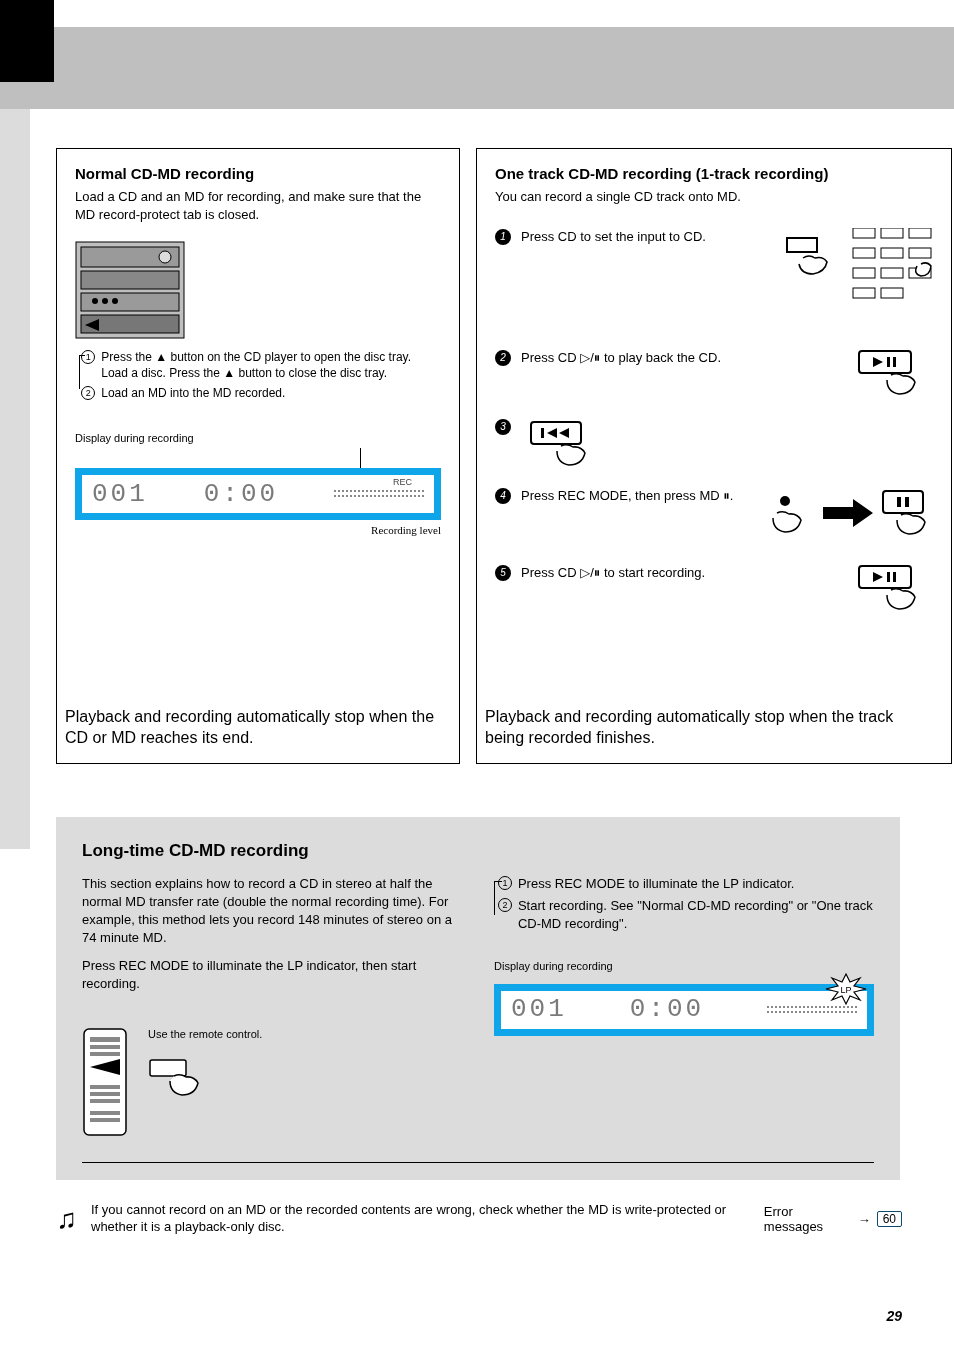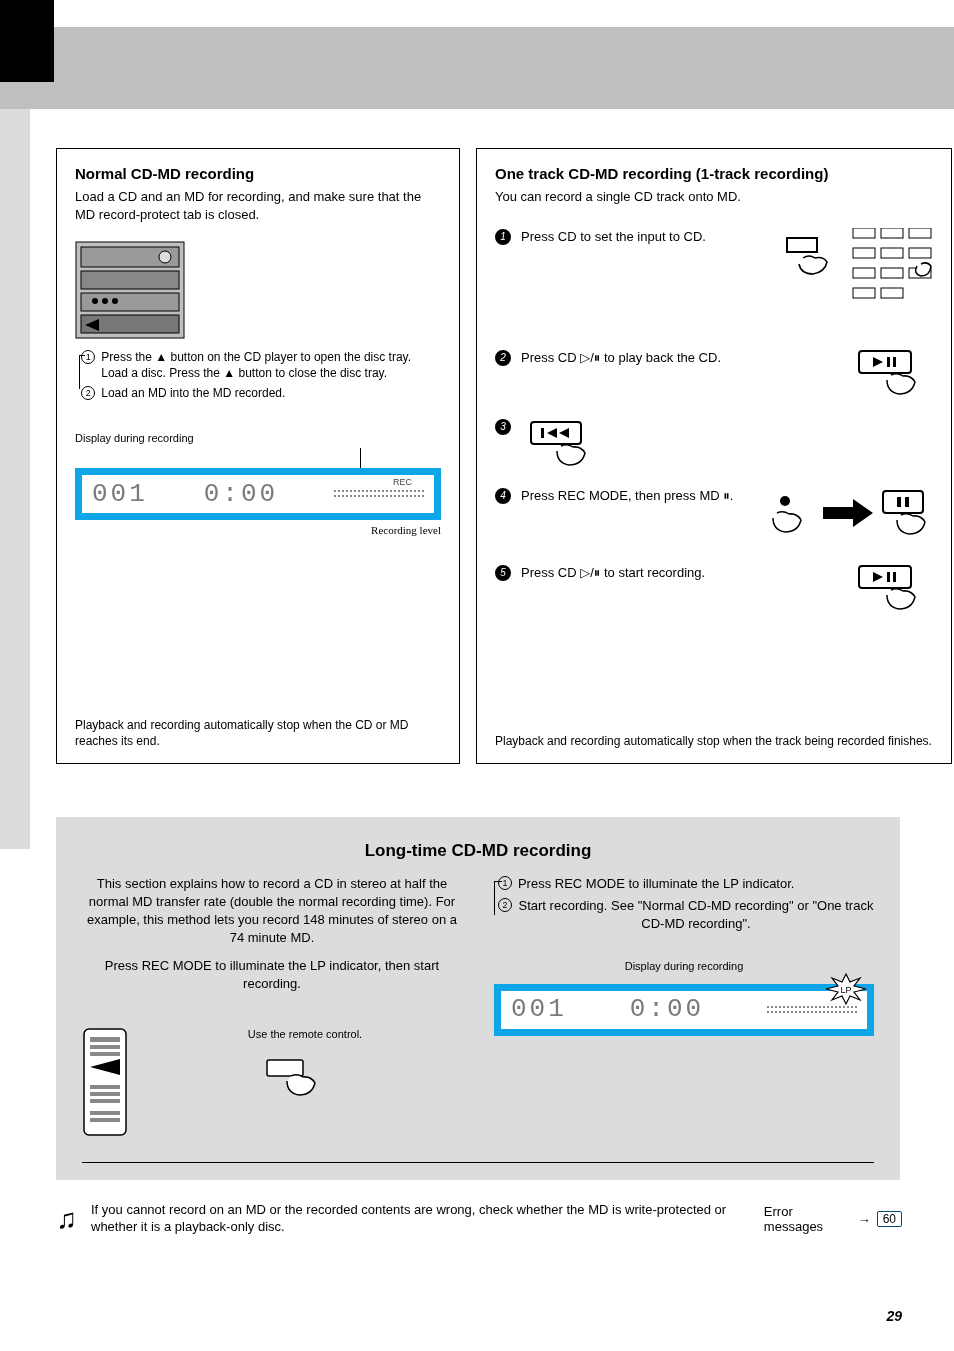--- a/index.html
+++ b/index.html
@@ -55,35 +55,35 @@
   }
   .lcd .level {
     width: 90px; height: 28px;
     display: flex; flex-direction: column; justify-content: center; gap: 3px;
   }
   .lcd .dots-line { border-top: 2px dotted #888; height: 0; }
   .lcd .rec-flag { position: absolute; top: 2px; right: 22px; font-size: 9px; color: #444; letter-spacing: 0; font-family: Arial; }
   .pointer-line { border-right: 1px solid #000; height: 22px; width: 0; margin-left: 78%; margin-bottom: -2px; }
   .pointer-label { text-align: right; font-size: 11px; margin-top: 4px; font-family: Liberation Serif, serif; }
 
-  .footnote { position: absolute; bottom: 14px; left: 18px; right: 18px; font-size: 12px; line-height: 1.35; margin-top: 36px; }
+  .footnote { position: absolute; bottom: 14px; left: 8px; right: 18px; font-size: 16px; line-height: 1.35; margin-top: 36px; }
 
   
   .step { display: flex; align-items: flex-start; gap: 10px; margin-bottom: 18px; }
   .step .bullet {
     width: 16px; height: 16px; border-radius: 50%; background: #000; color: #fff;
     font-size: 10px; font-style: italic; display: inline-flex; align-items: center; justify-content: center; flex: 0 0 auto; margin-top: 1px;
   }
   .step .txt { flex: 1; font-size: 13px; line-height: 1.35; }
   .step .art { flex: 0 0 auto; }
 
   
   .bottom {
     position: absolute; left: 56px; top: 817px; width: 844px; height: 363px;
-    background: #dcdcdc; padding: 24px 26px 14px 26px; text-align: center;
+    background: #dcdcdc; padding: 24px 26px 14px 26px;
   }
   .bottom h2 { font-size: 17px; font-weight: bold; }
   .bottom-cols { display: flex; gap: 32px; margin-top: 14px; }
   .bcol { flex: 1; font-size: 13px; line-height: 1.38; }
   .use-remote { display: flex; align-items: flex-start; gap: 20px; margin-top: 34px; }
 
   .bottom .lcd { background: #fff; margin-top: 10px; }
   .burst { position: absolute; right: 6px; top: -12px; }
 
   .hr { border: none; border-top: 1px solid #000; margin-top: 20px; }

